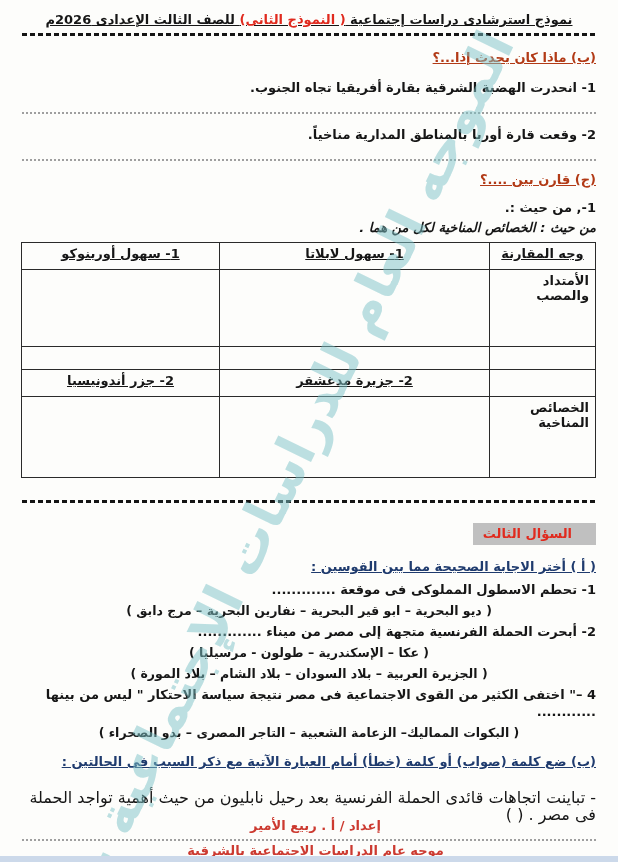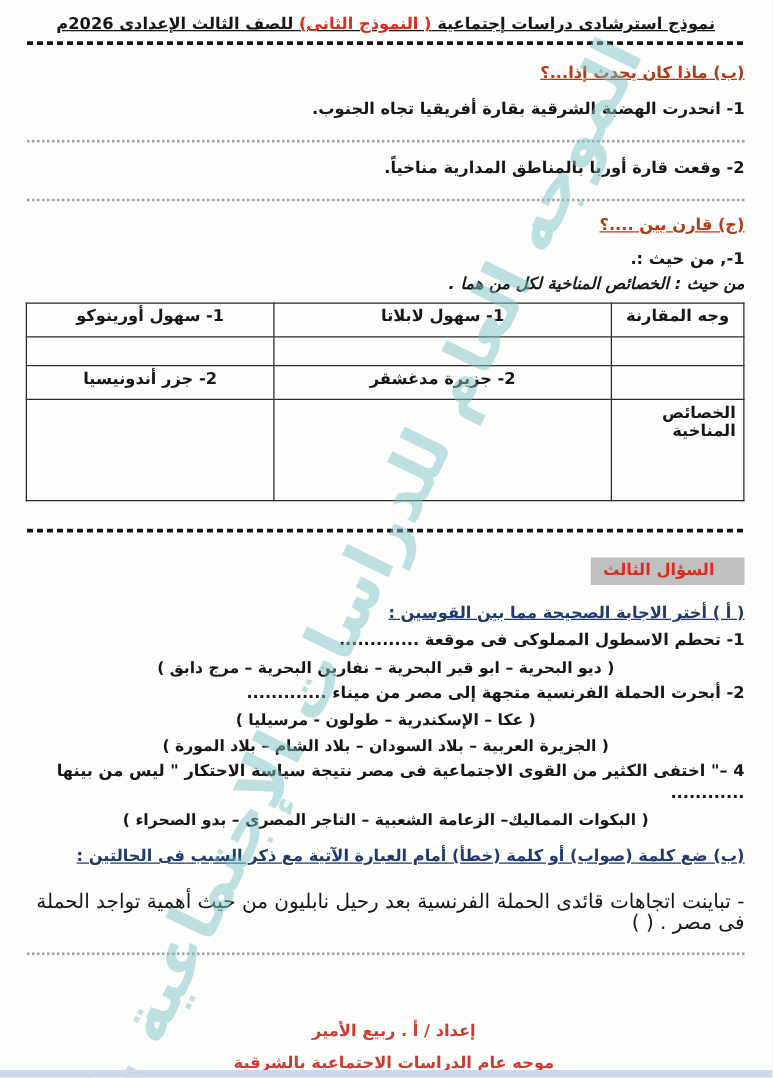--- a/index.html
+++ b/index.html
@@ -26,21 +26,21 @@
   .red-h{color:var(--heading-red);}
   .blue-h{color:var(--heading-blue);}
   .mt9{margin-top:11px;} .mt13{margin-top:13px;} .mt8{margin-top:8px;}
   .body-line{font-size:13px;font-weight:bold;line-height:17px;}
   .ans-line{height:0;border-bottom:2px dotted #9f9f9f;margin-top:16px;}
   .sub-line{font-size:13px;font-weight:bold;margin-top:12px;}
   .sub-line2{font-size:13px;font-weight:bold;margin-top:5px;font-style:italic;}
   table.compare{border-collapse:collapse;width:574px;margin-top:7px;table-layout:fixed;}
   table.compare td{border:1px solid #2a2a2a;font-size:13px;font-weight:bold;
     padding:3px 6px;vertical-align:top;}
-  td.hdr{text-align:center;vertical-align:middle;height:20px;}
+  td.hdr{text-align:center;vertical-align:middle;height:20px;text-decoration:underline;}
   td.rowlabel{height:70px;}
   td.thin{height:16px;}
   td.big{height:74px;}
   .badge{display:inline-block;background:var(--badge-bg);color:var(--title-red);
     font-size:13px;font-weight:bold;padding:3px 24px 4px 10px;margin-top:20px;}
   .qline{font-size:13px;font-weight:bold;margin-top:4px;line-height:17px;}
   .choices{font-size:12.5px;font-weight:bold;text-align:center;margin-top:4px;line-height:17px;}
   .statement{font-size:16px;font-weight:normal;margin-top:19px;line-height:17px;}
   .footer{position:absolute;z-index:1;top:818px;left:13px;right:0;text-align:center;}
   .footer-line{font-size:13px;font-weight:bold;color:var(--footer-red);}
@@ -91,20 +91,25 @@
           <col style="width:270px">
           <col style="width:198px">
         </colgroup>
       <tbody>
           <tr>
         <td class="hdr">وجه المقارنة</td>
         <td class="hdr">1- سهول لابلاتا</td>
         <td class="hdr">1- سهول أورينوكو</td>
       </tr>
       <tr>
+        <td class="rowlabel">الأمتداد والمصب</td>
+        <td class="rowlabel"></td>
+        <td class="rowlabel"></td>
+      </tr>
+      <tr>
         <td class="thin"></td>
         <td class="thin"></td>
         <td class="thin"></td>
       </tr>
       <tr>
         <td class="hdr"></td>
         <td class="hdr">2- جزيرة مدغشقر</td>
         <td class="hdr">2- جزر أندونيسيا</td>
       </tr>
       <tr>

